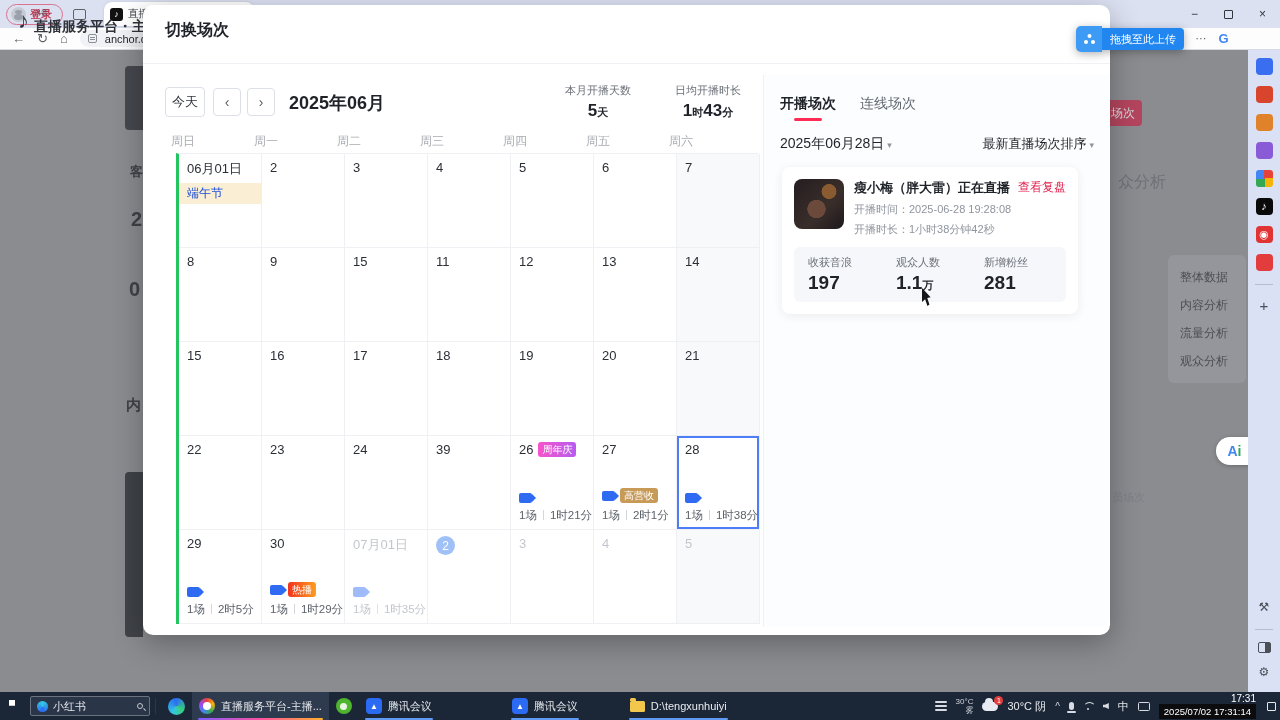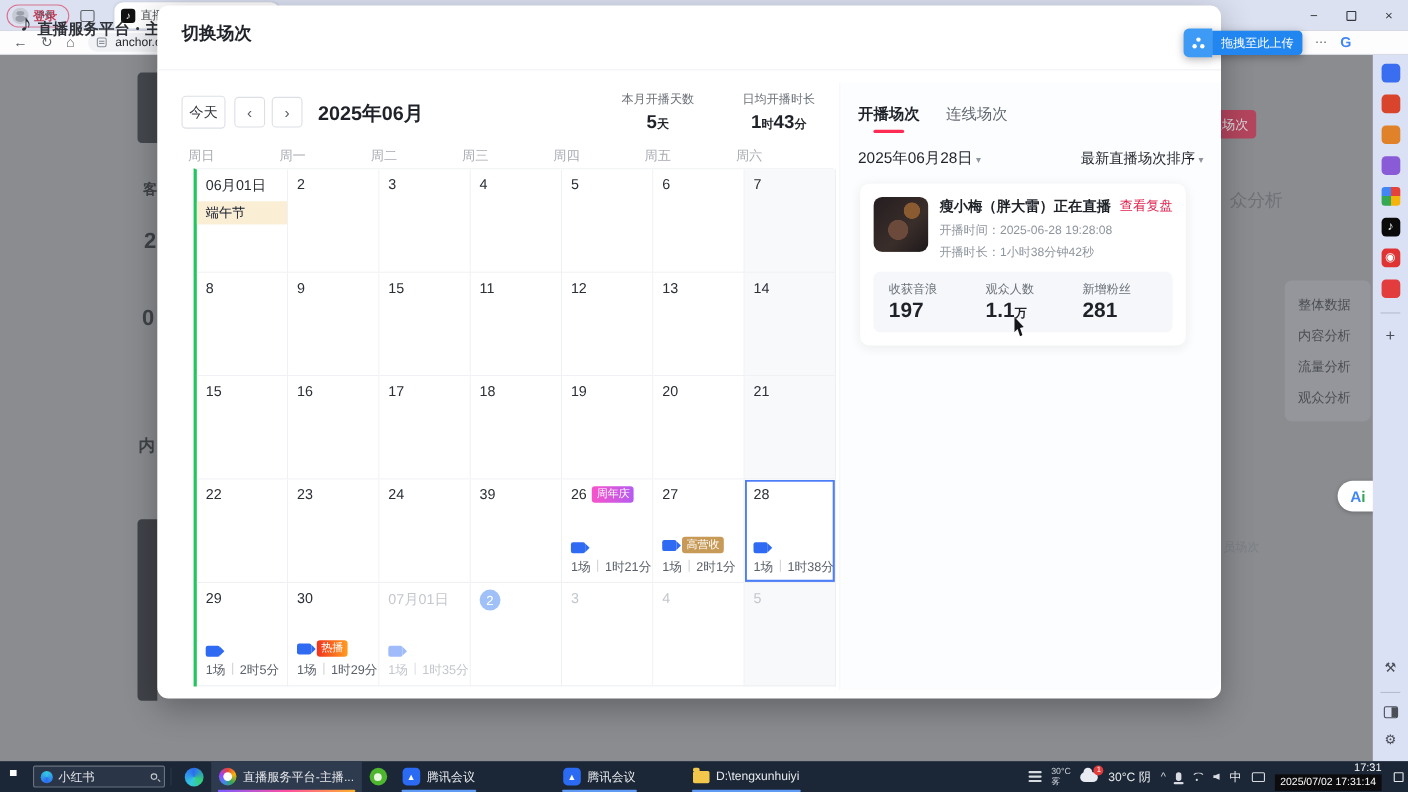--- a/index.html
+++ b/index.html
@@ -85,21 +85,21 @@
   .cell { position:relative; border-right:1px solid #eef0f3; border-bottom:1px solid #eef0f3; background:#fff; padding:6px 8px; }
   .cell.sat { background:#f8f9fb; }
   .cell.sel { box-shadow:inset 0 0 0 2px #4d7ef8; background:#fff; }
   .cell.mut .dnum { color:#c3c7cd; }
   .cell.mut .stext { color:#c3c7cd; }
   .cell.mut .cam { opacity:.45; }
   .cell.mut .sep { color:#e0e2e6; }
   .drow { display:flex; align-items:center; gap:5px; }
   .dnum { font-size:13px; color:#2b2f36; }
   .tcirc { display:inline-flex; width:19px; height:19px; border-radius:50%; background:#9fc1f8; color:#fff; font-size:12px; align-items:center; justify-content:center; }
-  .fest { margin:5px -8px 0; background:#faeed5; color:#0f172a; font-size:12px; padding:2px 8px; }
+  .fest { margin:5px -8px 0; background:#faeed5; color:#1d4ed8; font-size:12px; padding:2px 8px; }
   .bdg { font-size:10px; color:#fff; border-radius:3px; padding:1px 4px; line-height:13px; white-space:nowrap; }
   .bdg.pink { background:linear-gradient(90deg,#f753cb,#b65cf0); }
   .bdg.gold { background:#c79a58; }
   .bdg.red  { background:linear-gradient(90deg,#f0331f,#ff9d20); }
   .sicons { position:absolute; left:8px; bottom:26px; display:flex; gap:5px; align-items:center; }
   .cam { width:13px; height:10px; border-radius:2px; background:#2e6bf2; position:relative; }
   .cam::after { content:''; position:absolute; left:100%; top:1px; border-top:4px solid transparent; border-bottom:4px solid transparent; border-left:4px solid #2e6bf2; }
   .stext { position:absolute; left:8px; bottom:6px; font-size:11.5px; color:#5c626b; display:flex; gap:5px; white-space:nowrap; }
   .sep { color:#d0d3d8; }
 
@@ -156,21 +156,21 @@
   .app-swirl::after { content:''; position:absolute; left:4px; top:4px; width:8px; height:8px; border-radius:50%; background:#fff; }
   .tb-label { font-size:11px; color:#e8eaee; white-space:nowrap; }
   .green-ring { width:16px; height:16px; border-radius:50%; background:#4db52e; position:relative; }
   .green-ring::after { content:''; position:absolute; left:4.5px; top:4.5px; width:7px; height:7px; border-radius:50%; background:#eaf6e4; }
   .meet-ic { width:16px; height:16px; border-radius:4px; background:#2b6bf3; color:#fff; font-size:8px; display:flex; align-items:center; justify-content:center; }
   .folder-ic { width:15px; height:11px; background:#f2c74b; border-radius:1.5px; position:relative; }
   .folder-ic::before { content:''; position:absolute; left:0; top:-2.5px; width:6px; height:3px; background:#f2c74b; border-radius:1.5px 1.5px 0 0; }
   .tray { position:absolute; right:0; top:0; height:28px; display:flex; align-items:center; gap:9px; padding-right:4px; }
   .ham { display:flex; flex-direction:column; gap:2px; }
   .ham span { width:12px; height:2px; background:#d8dbe1; border-radius:1px; }
-  .wx-small { display:flex; flex-direction:column; line-height:9px; }
+  .wx-small { display:flex; flex-direction:column; line-height:9px;align-items:flex-end; }
   .wx-small span { font-size:8px; color:#cfd3da; }
   .cloud { width:16px; height:9px; background:#e8ecf2; border-radius:8px; position:relative; }
   .cloud::before { content:''; position:absolute; left:3px; top:-4px; width:8px; height:8px; border-radius:50%; background:#e8ecf2; }
   .cloud-badge { position:absolute; right:-5px; top:-6px; width:9px; height:9px; border-radius:50%; background:#e23c3c; color:#fff; font-size:7px; line-height:9px; text-align:center; }
   .tray-txt { font-size:11px; color:#e8eaee; white-space:nowrap; }
   .caret-up { font-size:10px; color:#d8dbe1; }
   .mic { width:5px; height:8px; background:#d8dbe1; border-radius:2.5px; position:relative; }
   .mic::after { content:''; position:absolute; left:-2px; bottom:-3px; width:9px; height:2px; border-radius:1px; background:#d8dbe1; }
   .wifi { width:11px; height:8px; position:relative; overflow:hidden; }
   .wifi::before { content:''; position:absolute; left:0; top:0; width:11px; height:11px; border:1.5px solid #d8dbe1; border-radius:50%; border-color:#d8dbe1 transparent transparent transparent; transform:rotate(0deg); }

